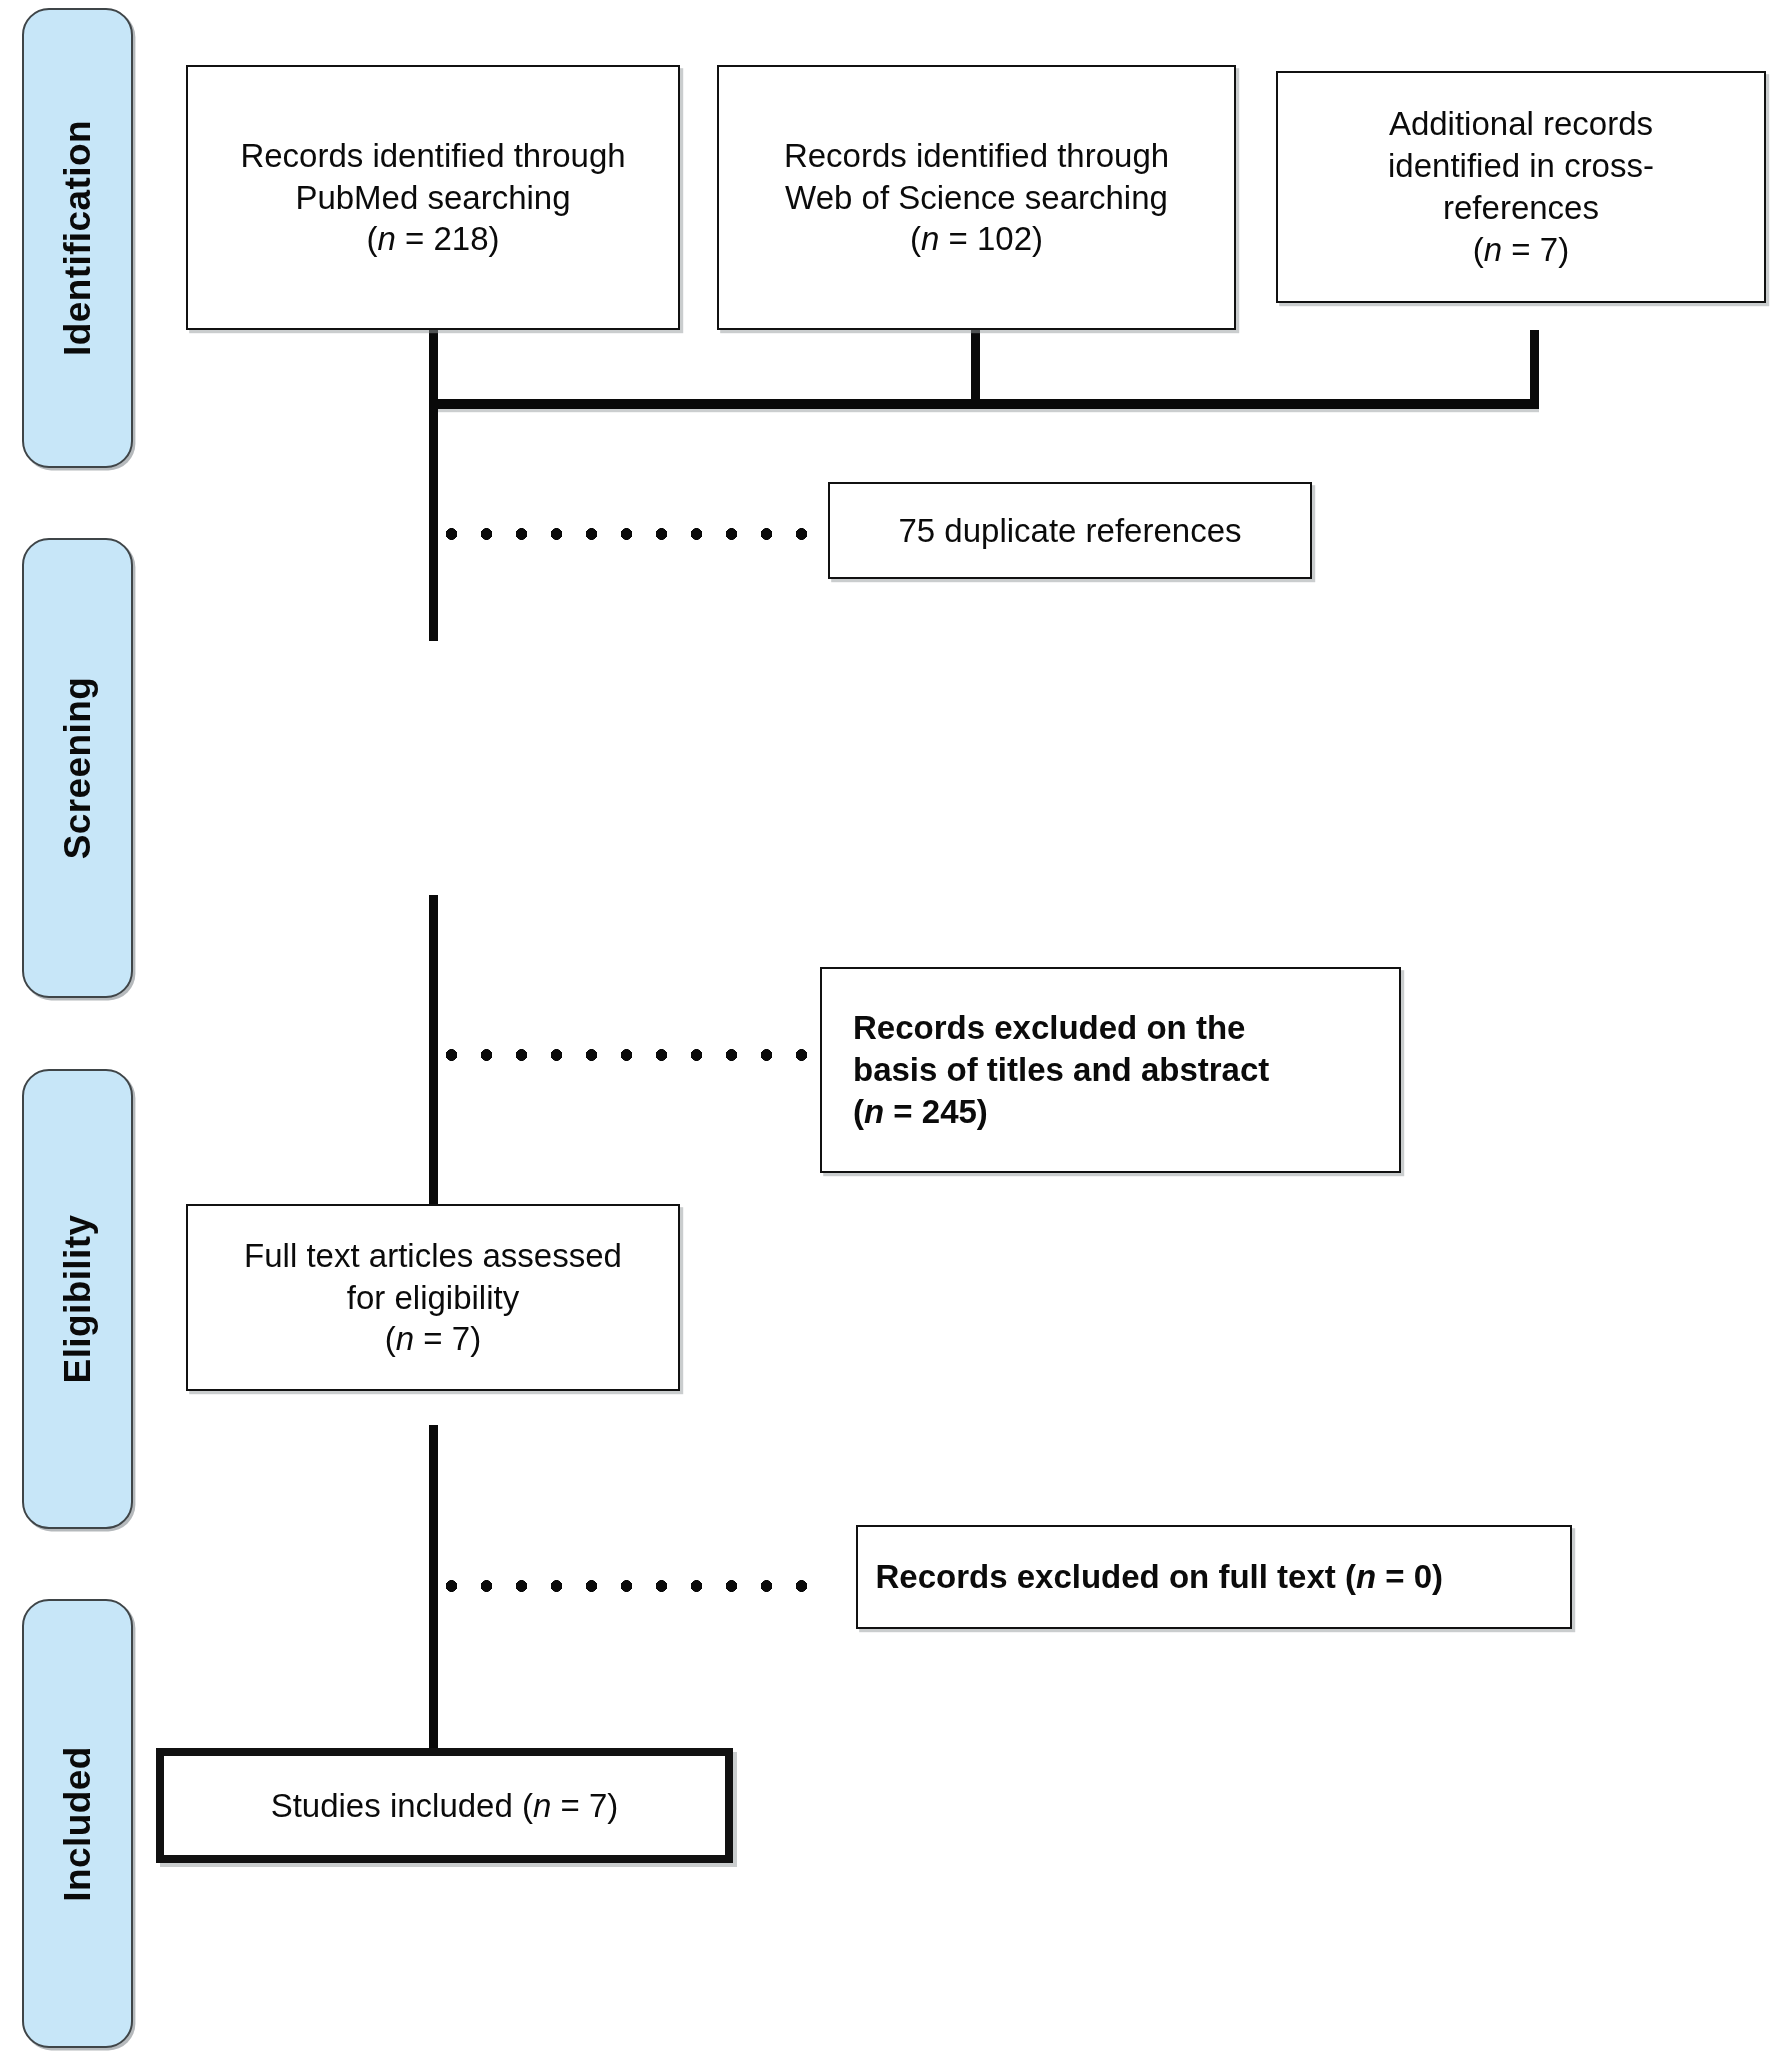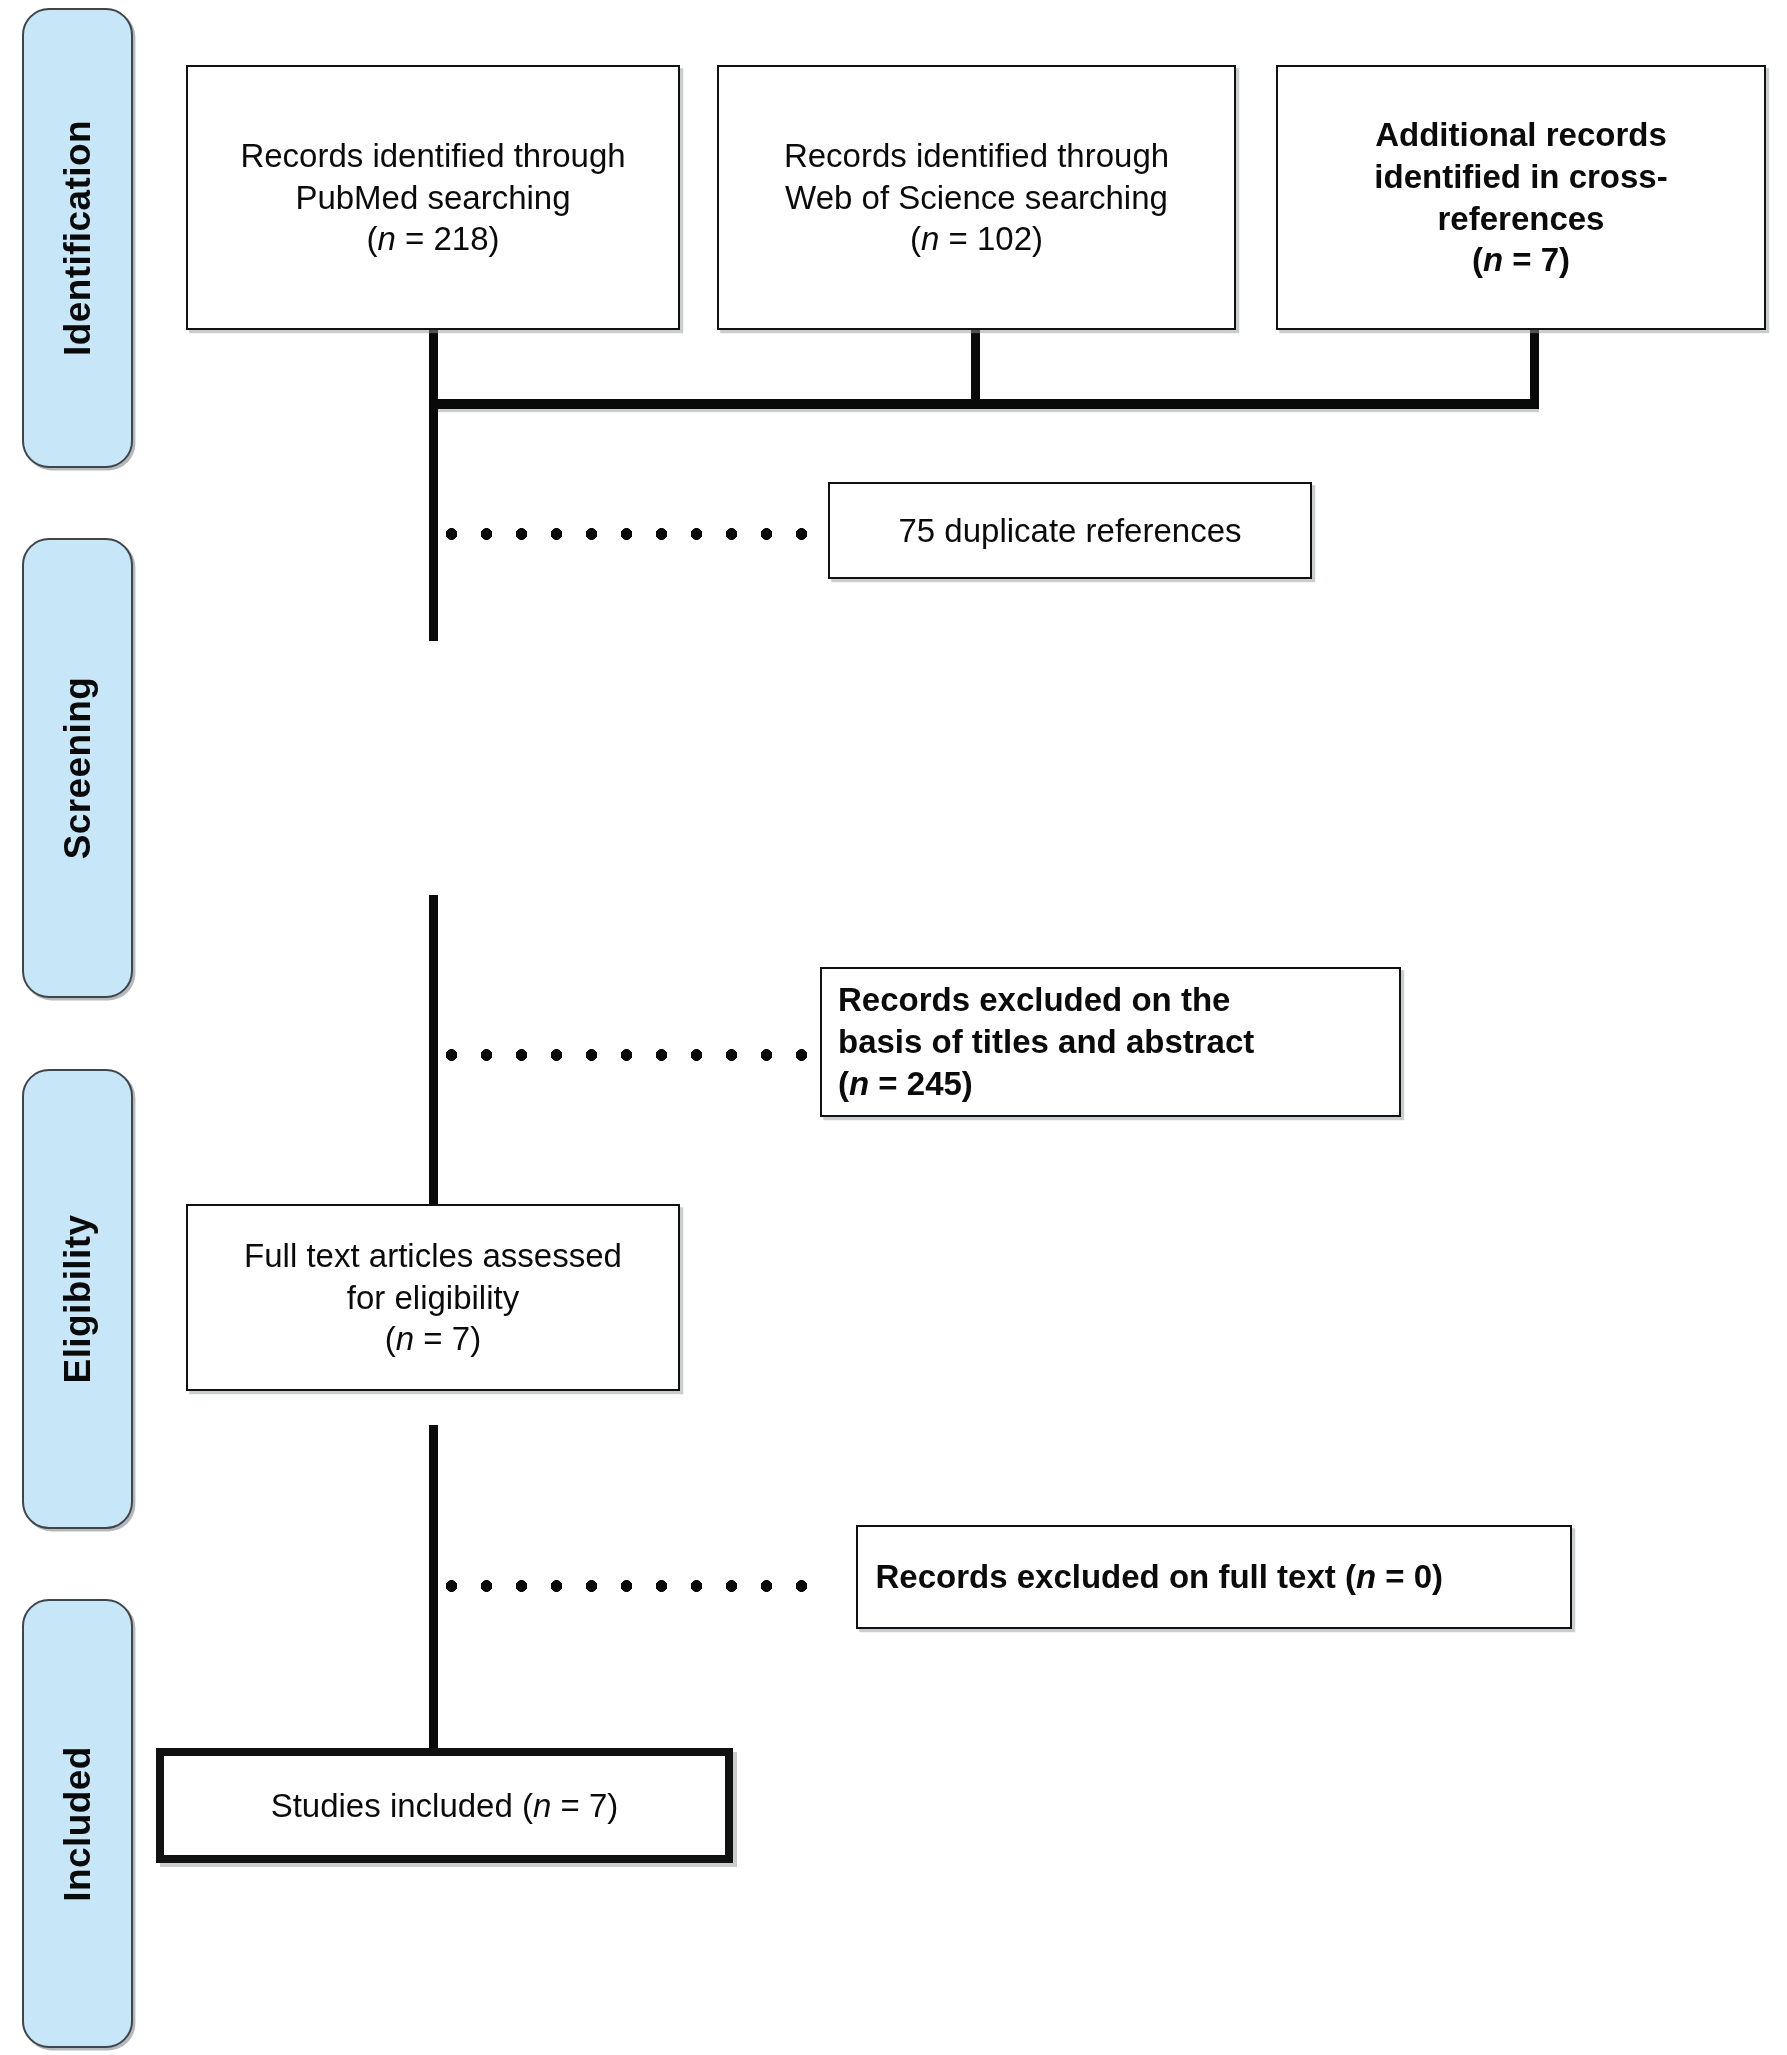--- a/index.html
+++ b/index.html
@@ -145,35 +145,35 @@
   </div>
 
   <div class="flow-box" style="left:717px; top:65px; width:519px; height:265px;">
     <div class="box-text">
       <span>Records identified through</span><br>
       <span>Web of Science searching</span><br>
       <span>(</span><i>n</i><span> = </span><span>102</span><span>)</span>
     </div>
   </div>
 
-  <div class="flow-box" style="left:1276px; top:65px; width:490px; height:265px;font-weight:bold;">
+  <div class="flow-box" style="left:1276px; top:71px; width:490px; height:232px;">
     <div class="box-text">
       <span>Additional records</span><br>
       <span>identified in cross-</span><br>
       <span>references</span><br>
       <span>(</span><i>n</i><span> = </span><span>7</span><span>)</span>
     </div>
   </div>
 
   <div class="flow-box" style="left:820px; top:482px; width:484px; height:97px;margin-left:8px;">
     <div class="box-text">75 duplicate references</div>
   </div>
 
 
-  <div class="flow-box" style="left:820px; top:967px; width:581px; height:150px; justify-content:flex-start; padding-left:16px;">
+  <div class="flow-box" style="left:820px; top:967px; width:581px; height:206px; justify-content:flex-start; padding-left:31px;">
     <div class="box-text bold left">
       <span>Records excluded on the</span><br>
       <span>basis of titles and abstract</span><br>
       <span> (</span><i>n</i><span> = </span><span>245</span><span>)</span>
     </div>
   </div>
 
   <div class="flow-box" style="left:186px; top:1204px; width:494px; height:187px;">
     <div class="box-text">
       <span>Full text articles assessed</span><br>

